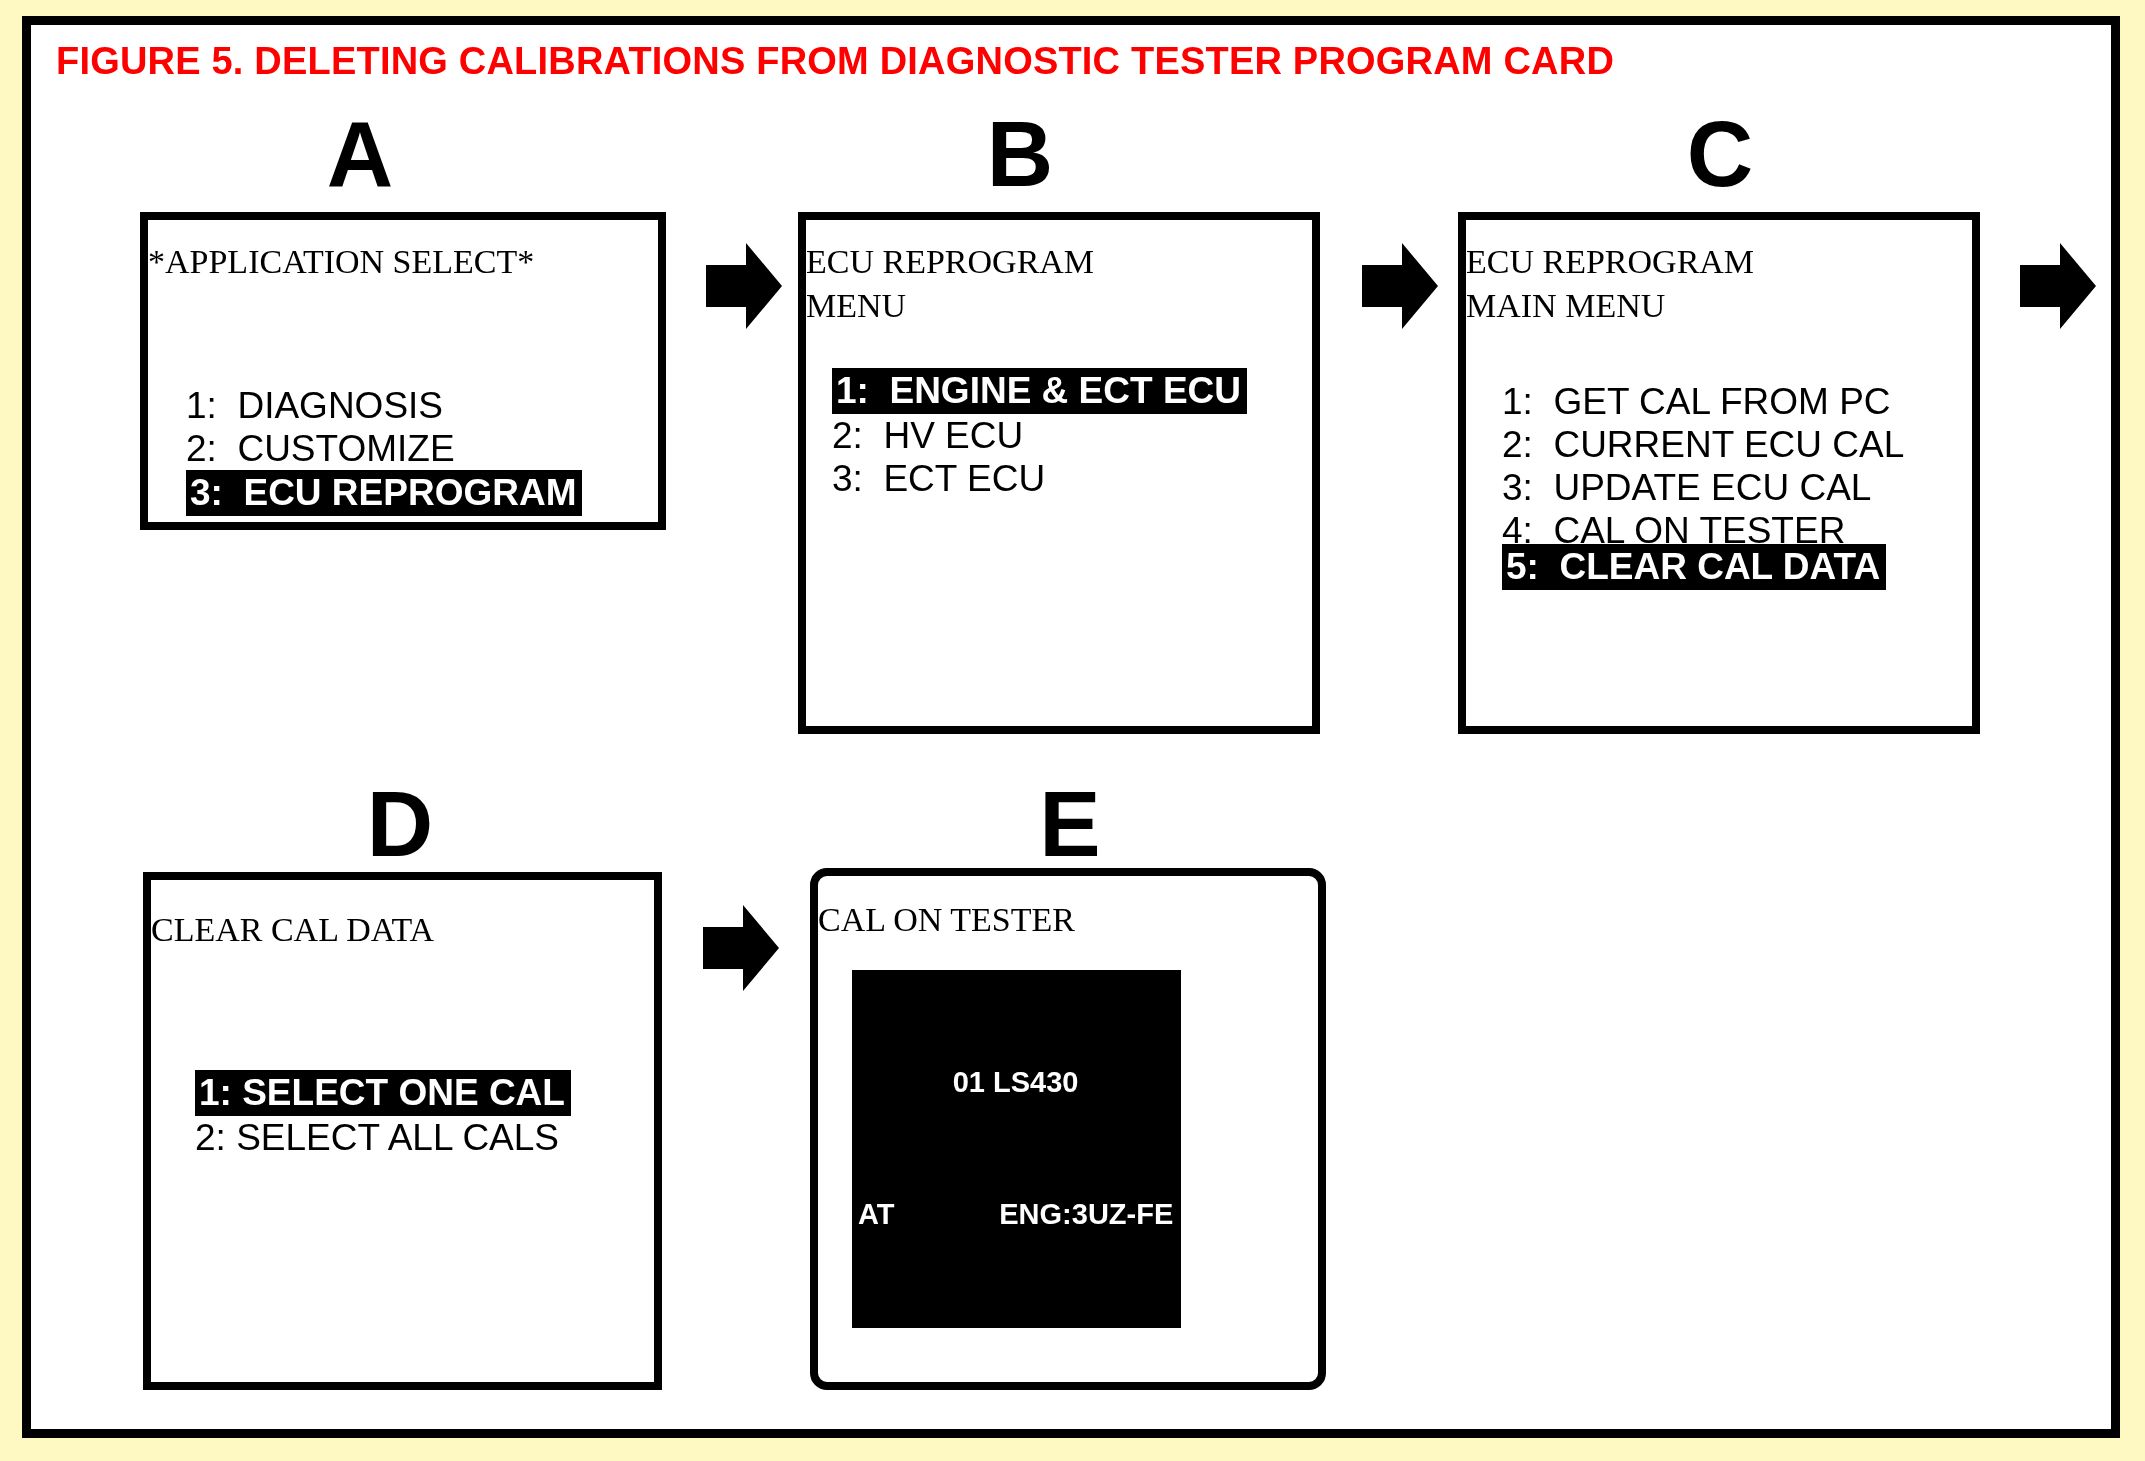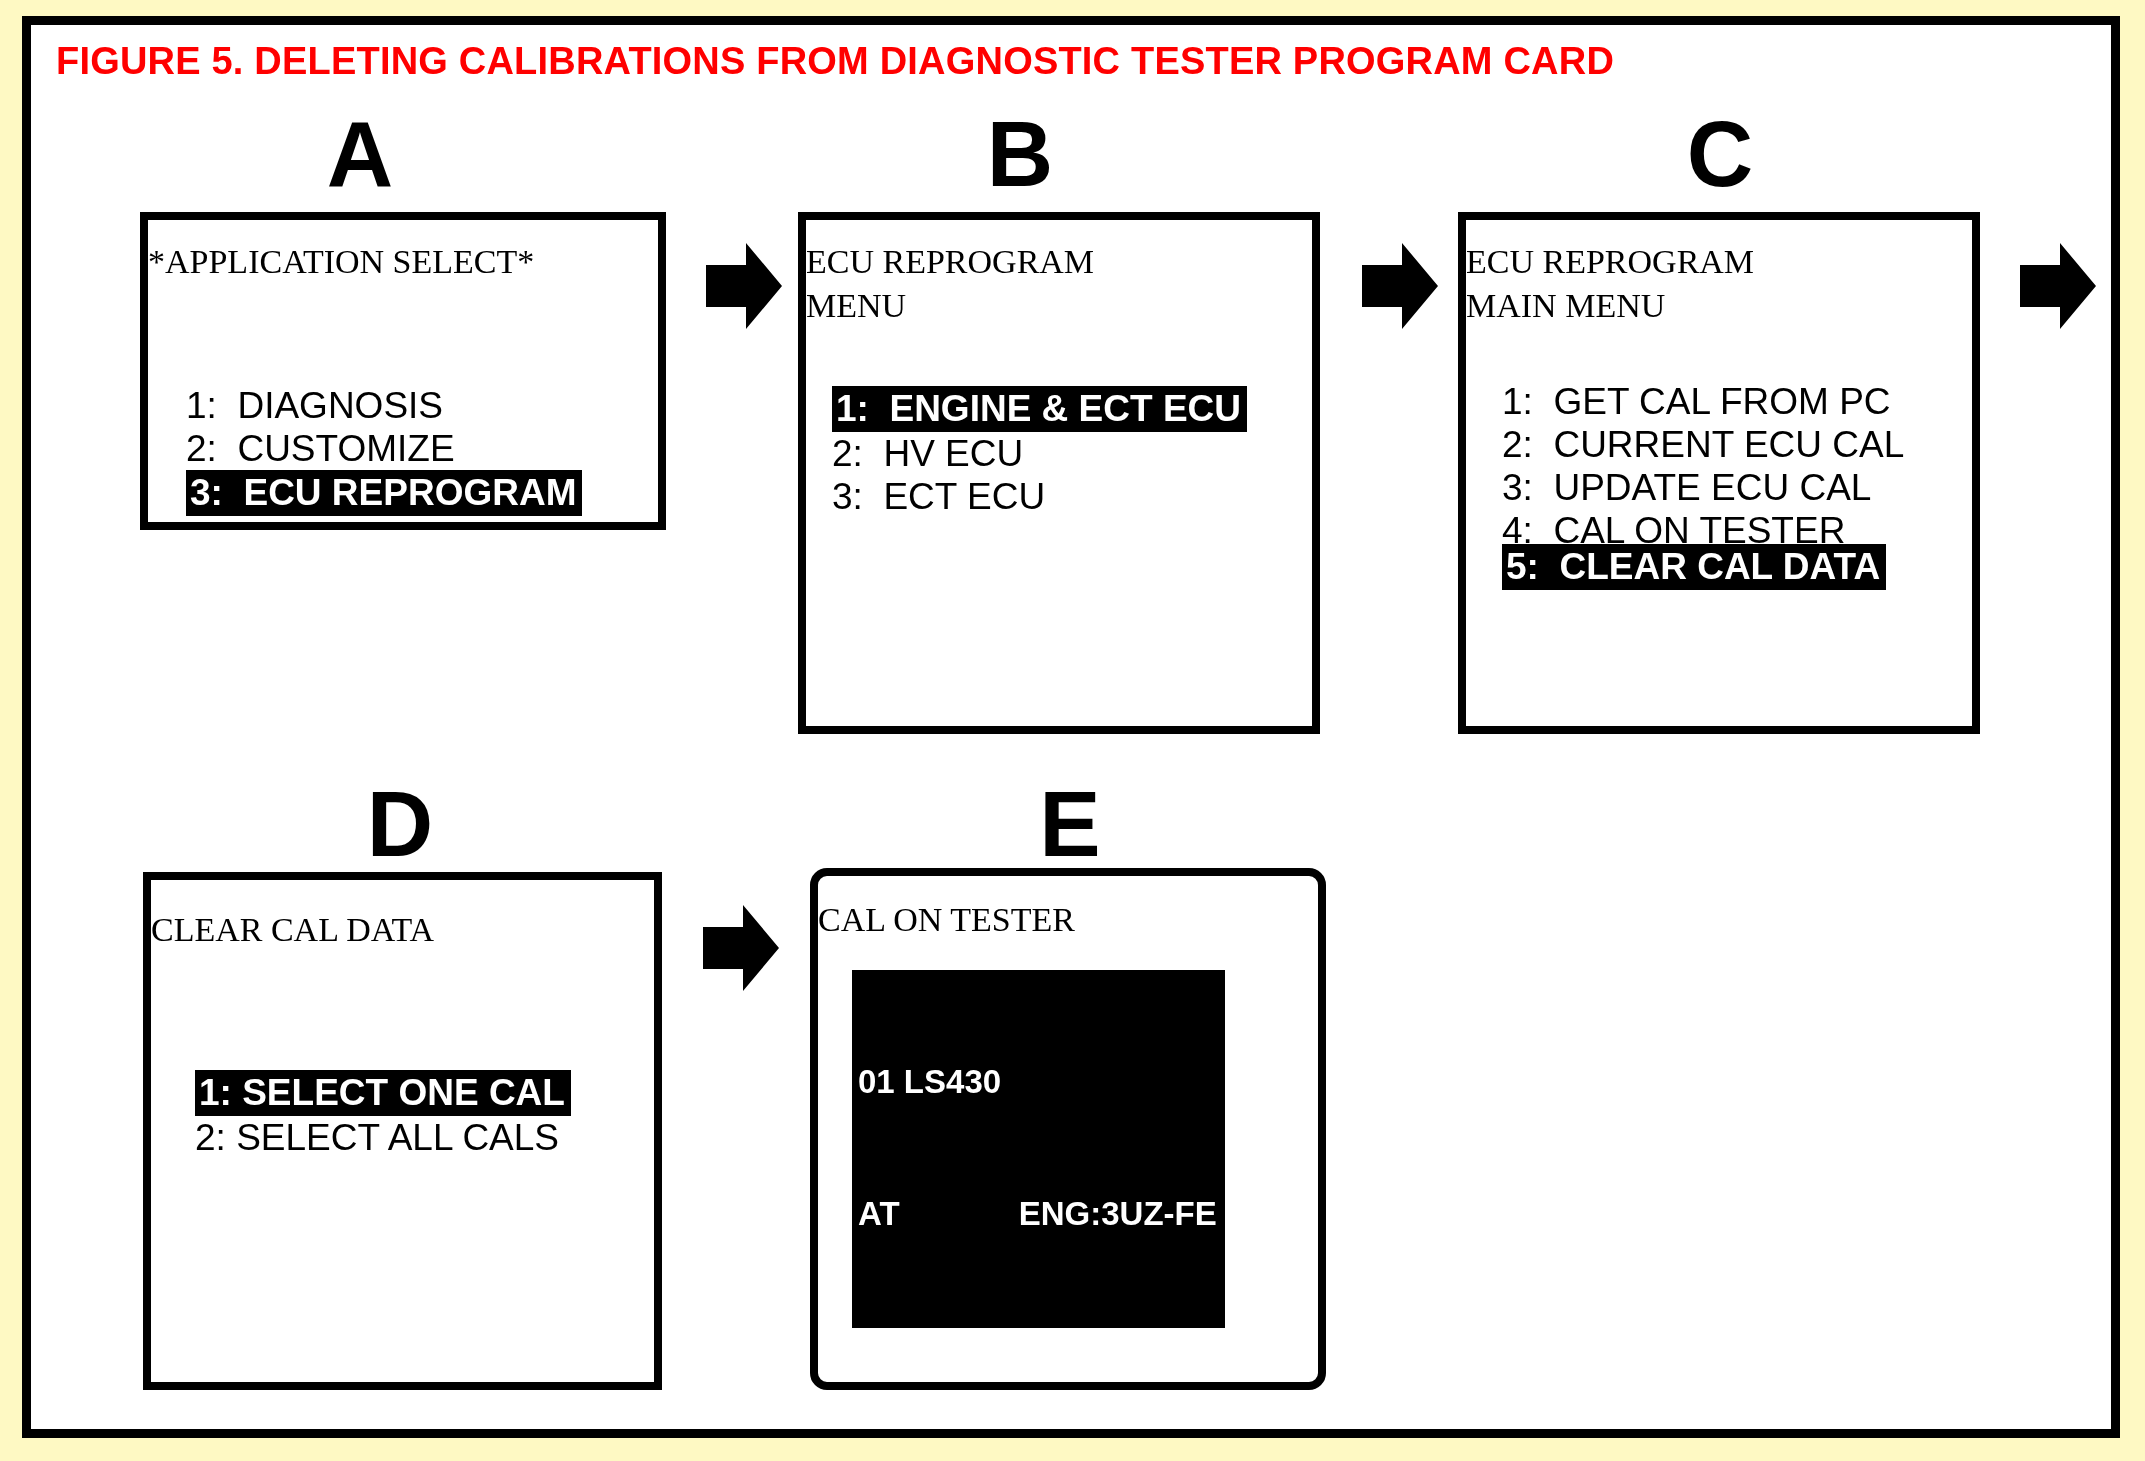--- a/index.html
+++ b/index.html
@@ -85,32 +85,33 @@
   }
   
   .arrow {
     position: absolute;
     width: 76px;
     height: 86px;
   }
   .arrow svg { display: block; }
   
   #screen-a .menu-list { margin-left: 38px; margin-top: 100px; }
-  #screen-b .menu-list { margin-left: 26px; margin-top: 58px; }
+  #screen-b .menu-list { margin-left: 26px; margin-top: 40px; }
   #screen-c .menu-list { margin-left: 36px; margin-top: 52px; }
   #screen-d .menu-list { margin-left: 44px; margin-top: 118px; }
   #screen-d .screen-title { margin-top: 28px; }
   #screen-e .screen-title { margin-top: 22px; }
   #screen-e .cal-list { margin-left: 34px; margin-top: 28px; }
   .cal-block {
-    font-size: 33px;
+    font-size: 29px;
     line-height: 44px;
     white-space: pre;
     color: #000000;
     width: fit-content;
+    text-align: center;
   }
   .cal-block.highlight {
     background: #000000;
     color: #ffffff;
     font-weight: bold;
     padding: 2px 8px 4px 6px;
   }
   .cal-block.plain { padding: 2px 8px 4px 6px; }
 </style>
 </head>

